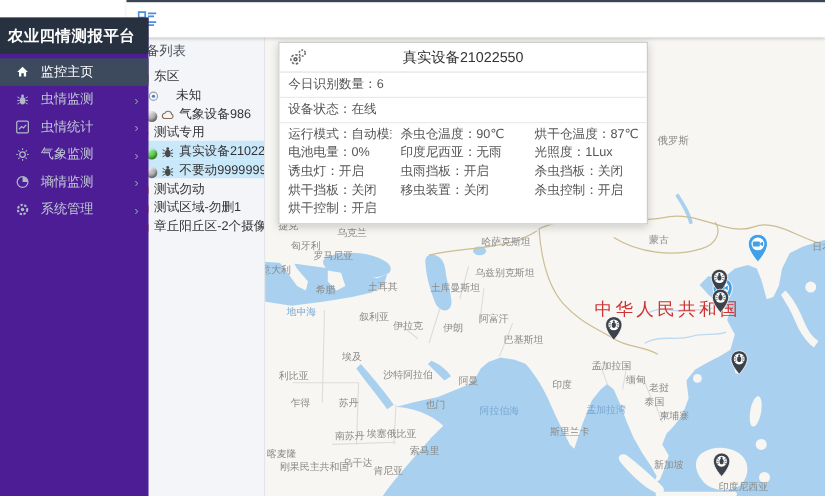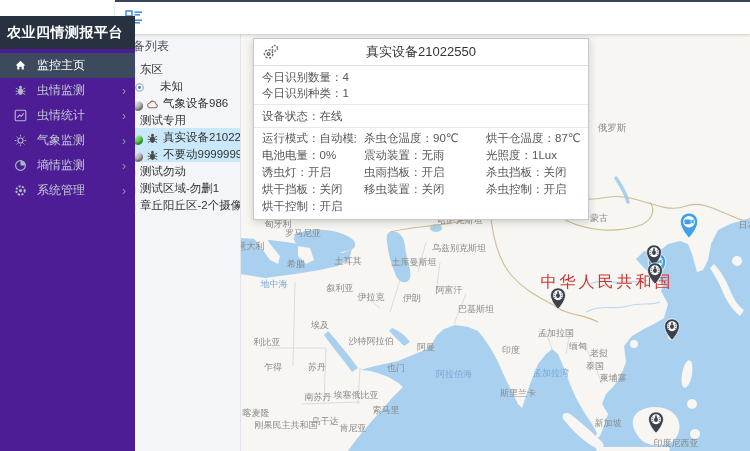--- a/index.html
+++ b/index.html
@@ -470,32 +470,31 @@
             <g fill="none" stroke="#666" stroke-width="1.5">
               <circle cx="7" cy="10.5" r="4.4" stroke-dasharray="2.4 1.6"></circle>
               <circle cx="7" cy="10.5" r="1.4"></circle>
               <circle cx="13.5" cy="4.5" r="2.9" stroke-dasharray="1.8 1.3"></circle>
             </g>
           </svg>
         </span>
         <span class="popup-title">真实设备21022550</span>
       </div>
       <div class="popup-sec">
-        <div class="popup-line">今日识别数量：4</div>
-        <div class="popup-line">今日识别种类：1</div>
+        <div class="popup-line">今日识别数量：6</div>
       </div>
       <div class="popup-sec">
         <div class="popup-line">设备状态：在线</div>
       </div>
       <div class="popup-grid" id="popup-grid">
           <span class="cell">运行模式：自动模式</span>
           <span class="cell">杀虫仓温度：90℃</span>
           <span class="cell">烘干仓温度：87℃</span>
           <span class="cell">电池电量：0%</span>
-          <span class="cell">震动装置：无雨</span>
+          <span class="cell">印度尼西亚：无雨</span>
           <span class="cell">光照度：1Lux</span>
           <span class="cell">诱虫灯：开启</span>
           <span class="cell">虫雨挡板：开启</span>
           <span class="cell">杀虫挡板：关闭</span>
           <span class="cell">烘干挡板：关闭</span>
           <span class="cell">移虫装置：关闭</span>
           <span class="cell">杀虫控制：开启</span>
           <span class="cell">烘干控制：开启</span>
         </div>
     </div>

